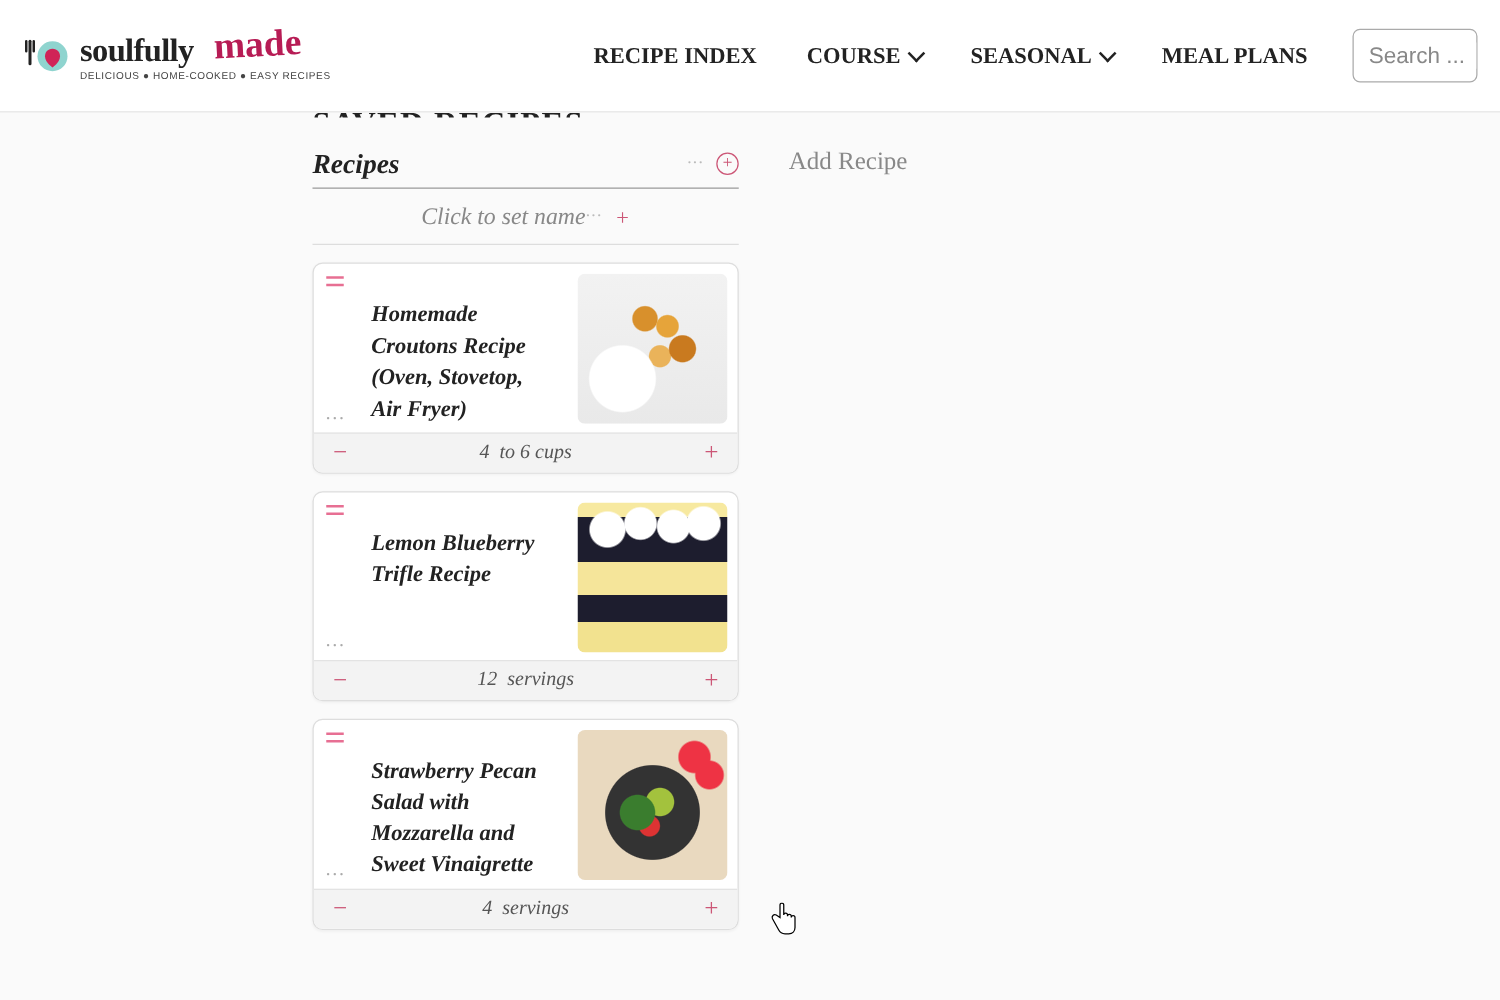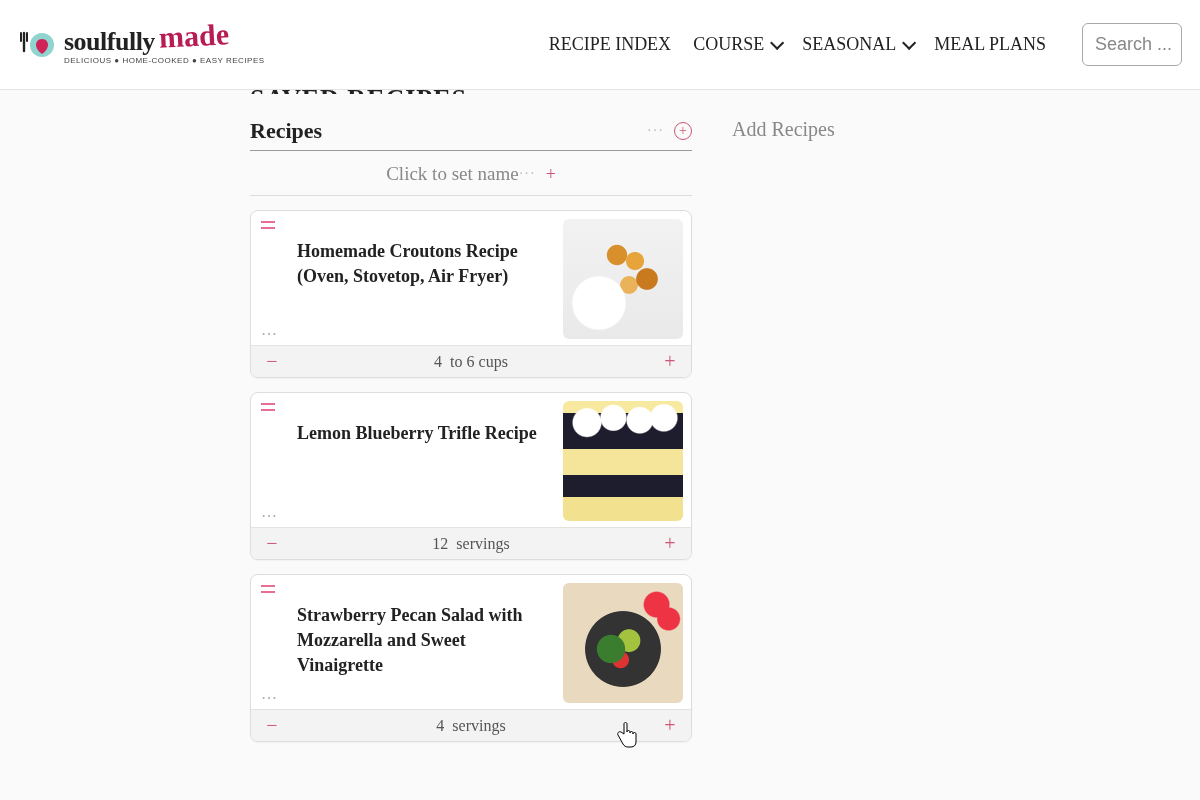--- a/index.html
+++ b/index.html
@@ -27,39 +27,39 @@
     display: flex;
     align-items: center;
     gap: 6px;
   }
   .logo-icon {
     width: 40px; height: 40px;
   }
   .logo-text {
     display: flex; flex-direction: column; line-height: 1;
   }
-  .logo-main { display:flex; align-items:baseline; gap:4px; }
+  .logo-main { display:flex; align-items:baseline; gap:16px; }
   .logo-word1 {
     font-weight: 800; font-size: 26px; color:#222; letter-spacing: -0.5px;
   }
   .logo-word2 {
     font-family: "Brush Script MT", cursive;
     color: #b71c55; font-size: 30px; font-weight:700;
     transform: translateY(-4px) rotate(-3deg);
   }
   .logo-tag {
     font-size: 8px; letter-spacing: 0.5px; color:#444;
     font-family: Arial, sans-serif;
     margin-top: 2px;
   }
   .nav {
     margin-left: auto;
-    display: flex; gap: 22px; align-items: center;
+    display: flex; gap: 40px; align-items: center;
     font-family: Georgia, serif;
-    font-weight: 400;
+    font-weight: 700;
     font-size: 18px;
   }
   .nav-item { display:flex; align-items:center; gap:6px; cursor:pointer; }
   .chevron {
     width:10px; height:10px; border-right:2.5px solid #222; border-bottom:2.5px solid #222;
     transform: rotate(45deg) translateY(-3px);
   }
   .search-box {
     margin-left: 36px;
     border:1.5px solid #aaa;
@@ -87,21 +87,22 @@
     font-size: 26px; font-weight:700; letter-spacing:1px;
     margin-top: -6px; 
     color:#222;
     height: 10px;
     overflow: hidden;
   }
   .board {
     display:flex; gap: 40px; margin-top: 24px;
   }
   .column {
-    width: 442px;
+    width: 341px;
+    font-style: italic;
   }
   .col-header {
     display:flex; align-items:center; justify-content:space-between;
     border-bottom: 1.5px solid #999;
     padding-bottom: 6px;
   }
   .col-title {
     font-size: 22px; font-weight:700;
   }
   .col-head-actions {
@@ -327,20 +328,20 @@
         <span class="serv-num">4</span>
         <span>servings</span>
       </span>
       <span class="plus-footer">+</span>
     </div>
             </div>
           </div>
 
       </div>
 
-      <div class="add-column">Add Recipes</div>
+      <div class="add-column">Add Recipe</div>
     </div>
   </div>
 </div>
 
 <span class="cursor" style="left: 615.984px; top: 722px;"><svg viewBox="0 0 22 26">
       <path d="M8 2 v10 l-3 -2 c-2 -1 -4 1 -3 3 l5 9 c1 2 3 3 5 3 h3 c3 0 5 -2 5 -5 v-8 c0 -2 -3 -2 -3 0 v-1 c0 -2 -3 -2 -3 0 v-1 c0 -2 -3 -2 -3 0 V2 c0 -2 -3 -2 -3 0 z" fill="#fff" stroke="#000" stroke-width="1"></path>
     </svg></span>
 
 </body></html>

